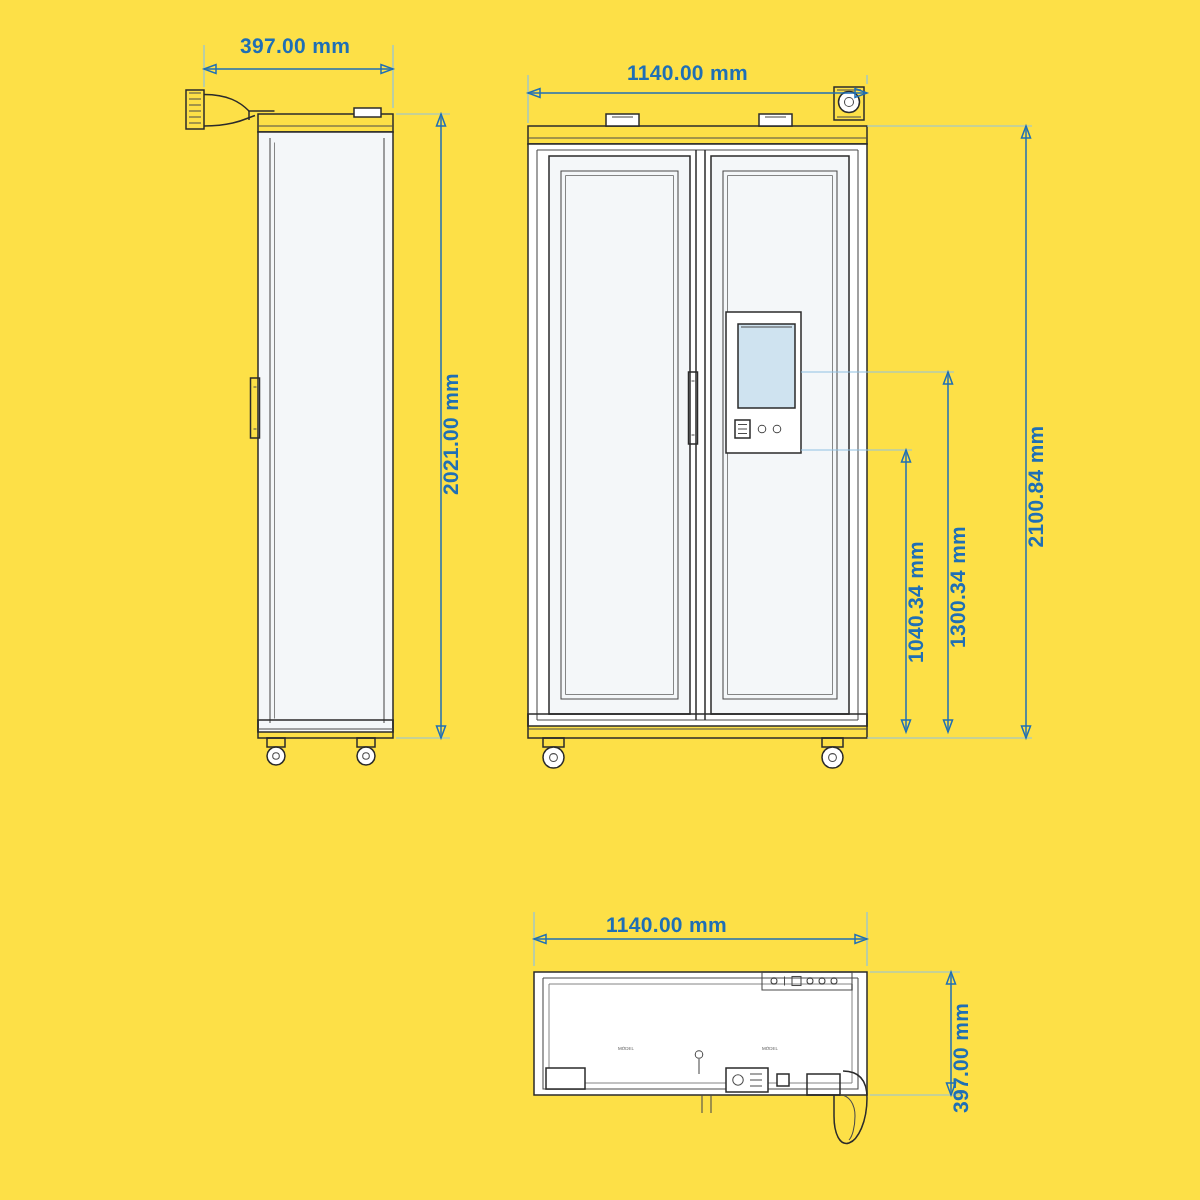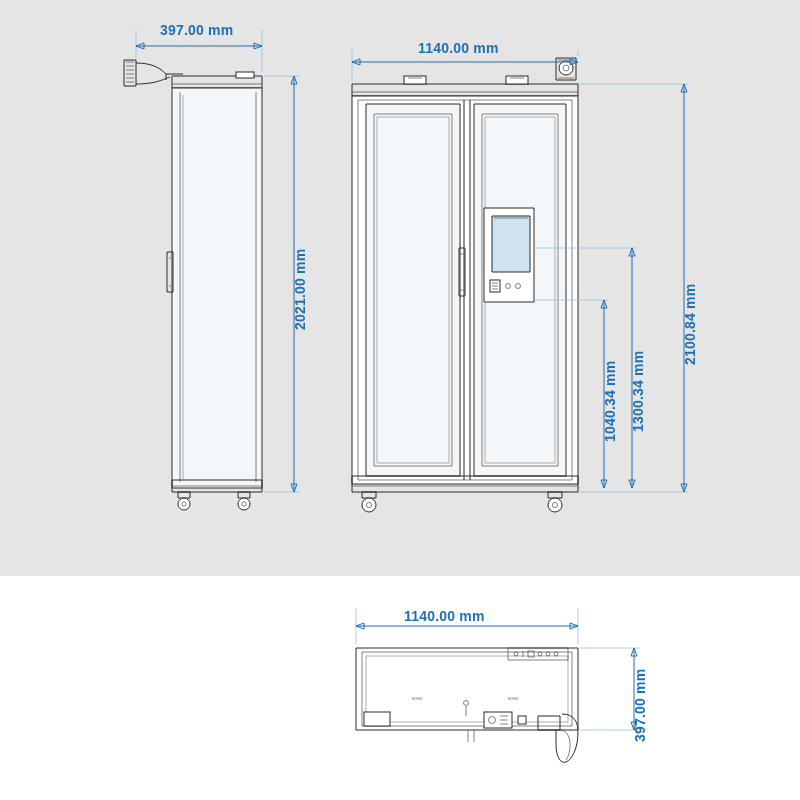--- a/index.html
+++ b/index.html
@@ -9,22 +9,22 @@
   }
   body {
     width: 800px;
     height: 800px;
     font-family: "Liberation Sans", sans-serif;
     overflow: hidden;
   }
   #stage {
     position: relative;
     width: 800px;
-    height: 576px;
-    background: #e5e5e5;
+    height: 800px;
+    background: #fde047;
   }
   .dim-label {
     position: absolute;
     color: #1f6fb5;
     font-weight: bold;
     font-size: 14px;
     letter-spacing: 0.2px;
     white-space: nowrap;
   }
   .dim-label.vert {

